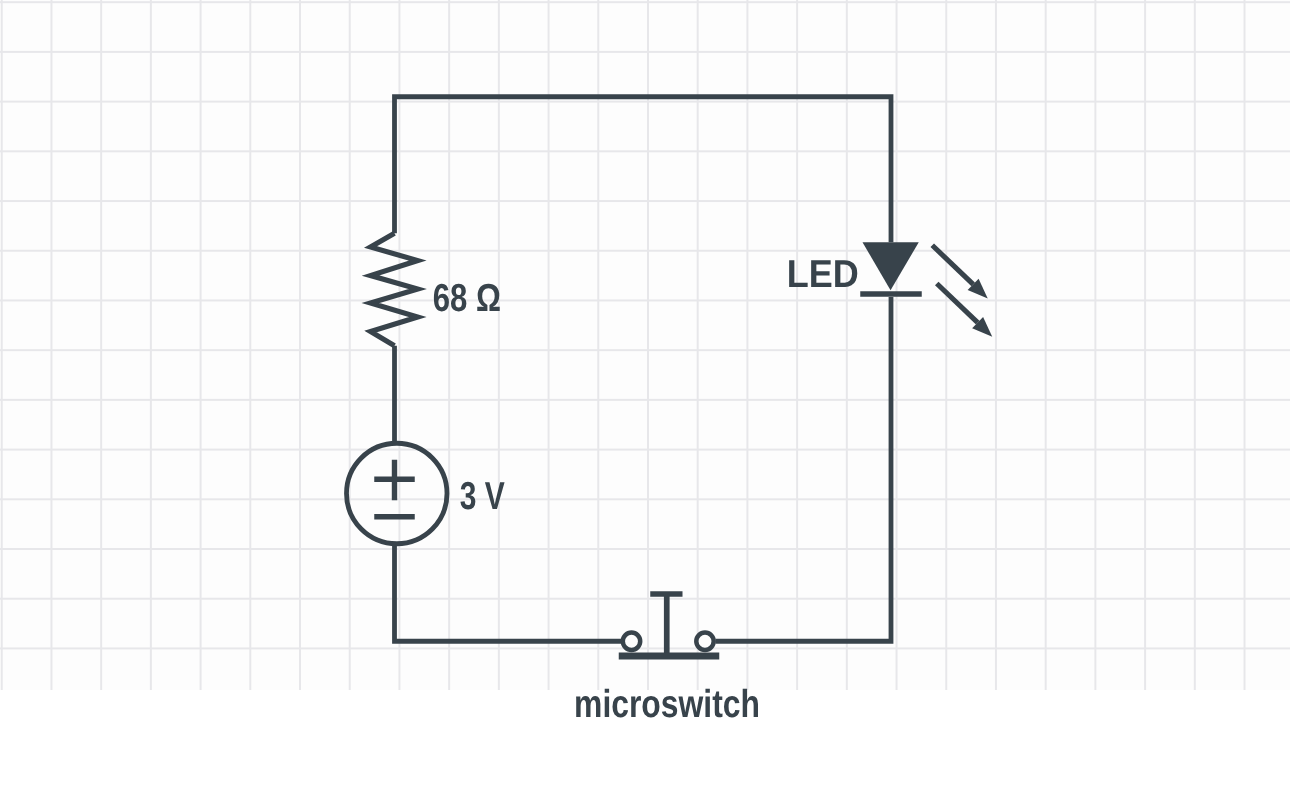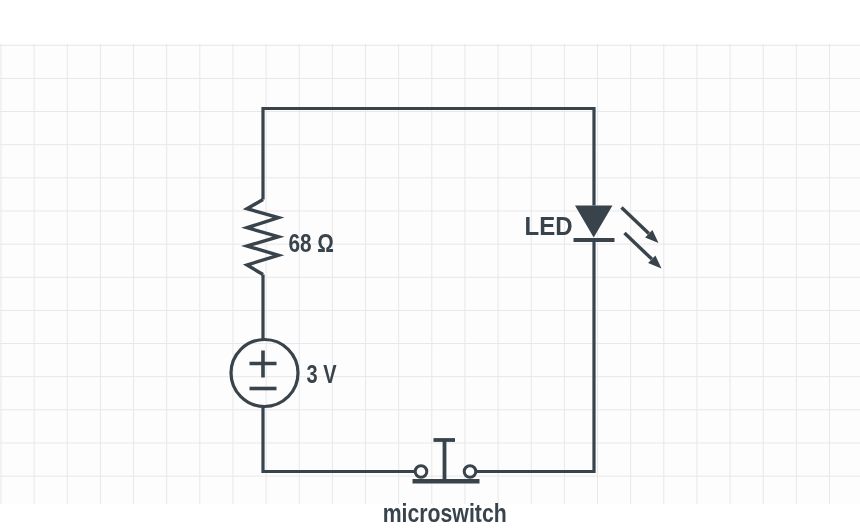--- a/index.html
+++ b/index.html
@@ -13,21 +13,20 @@
     font-family:"Liberation Sans",sans-serif;
   }
   .canvas{
     position:relative;width:860px;height:460px;
     background-color:var(--canvas-background);
     background-image:
       linear-gradient(to right, var(--grid-line) 1.4px, transparent 1.4px),
       linear-gradient(to bottom, var(--grid-line) 1.4px, transparent 1.4px);
     background-size:33.15px 33.15px;
     background-position:0.5px 0.8px;
-    margin-top:44px;
   }
   svg.schematic{position:absolute;left:0;top:0;}
   .wire{stroke:var(--ink);stroke-width:3.2;fill:none;stroke-linejoin:miter;}
   .sym{stroke:var(--ink);fill:none;stroke-linejoin:miter;}
   .fillsym{fill:var(--ink);stroke:none;}
   .node{stroke:var(--ink);stroke-width:3;fill:var(--canvas-background);}
   .lbl{
     font-family:"Liberation Sans",sans-serif;
     font-weight:bold;font-size:26px;fill:var(--ink);
   }

